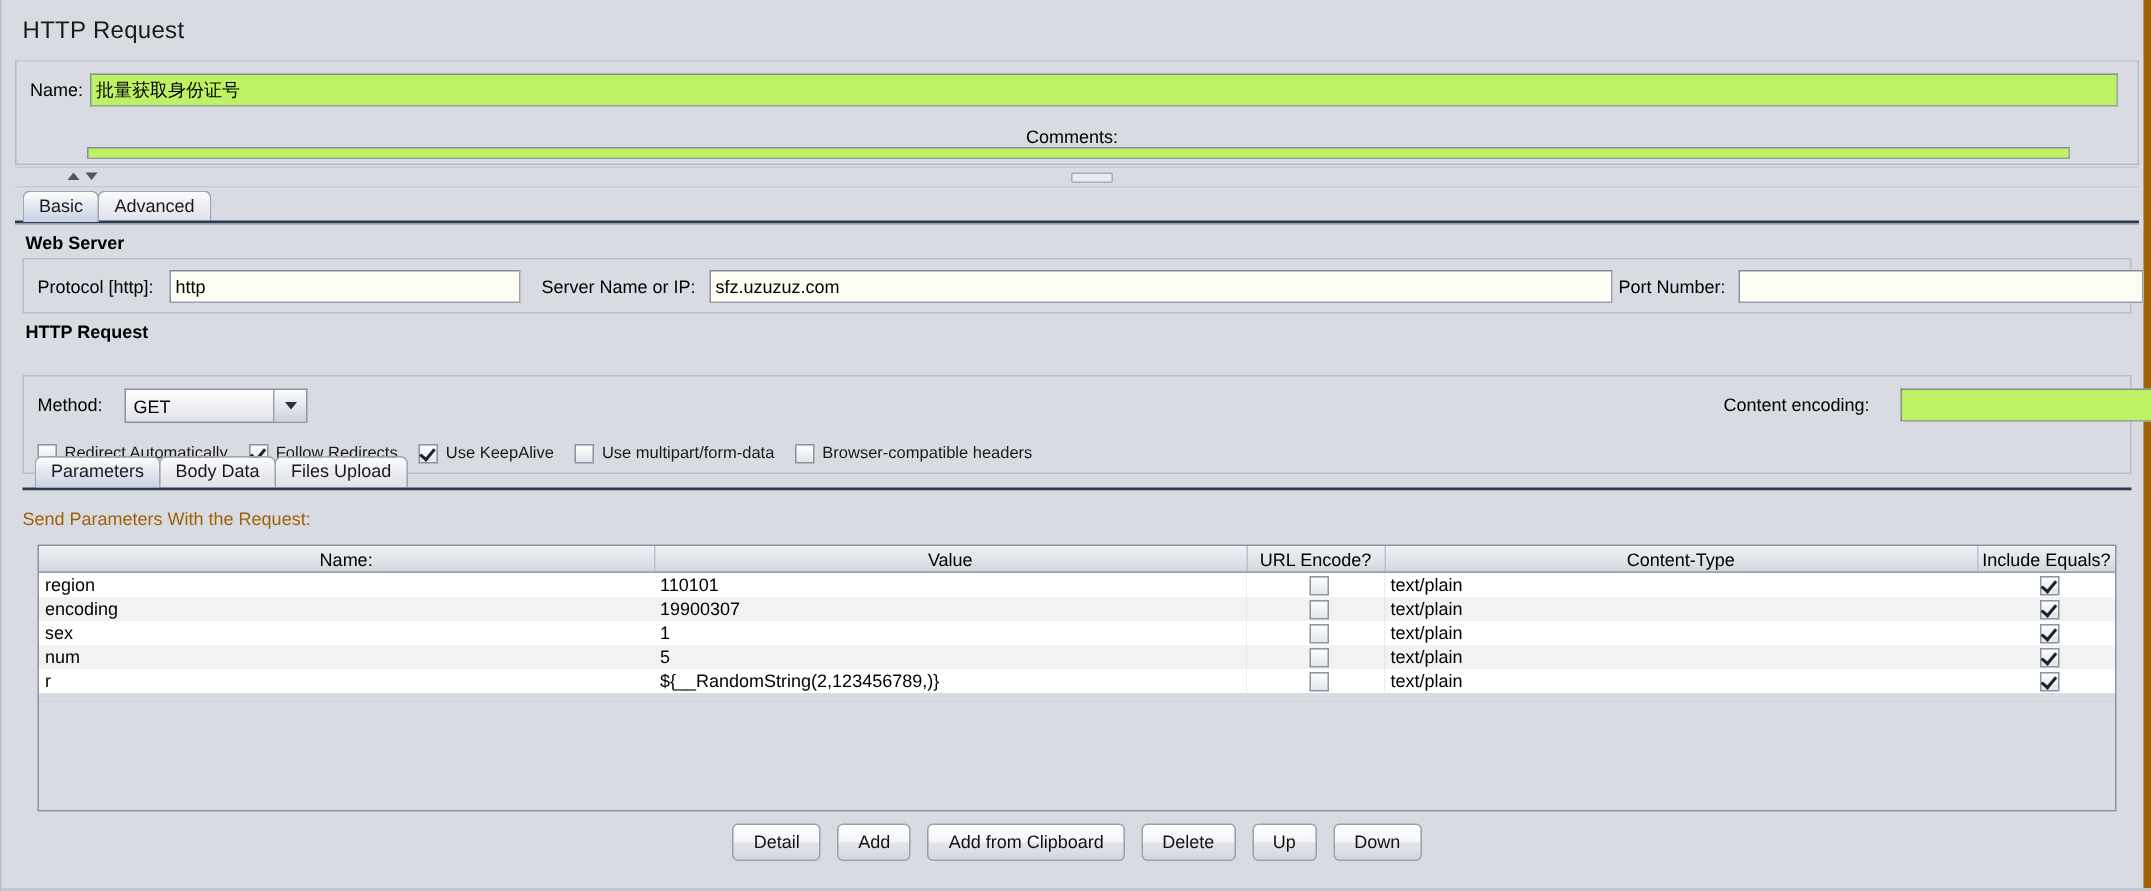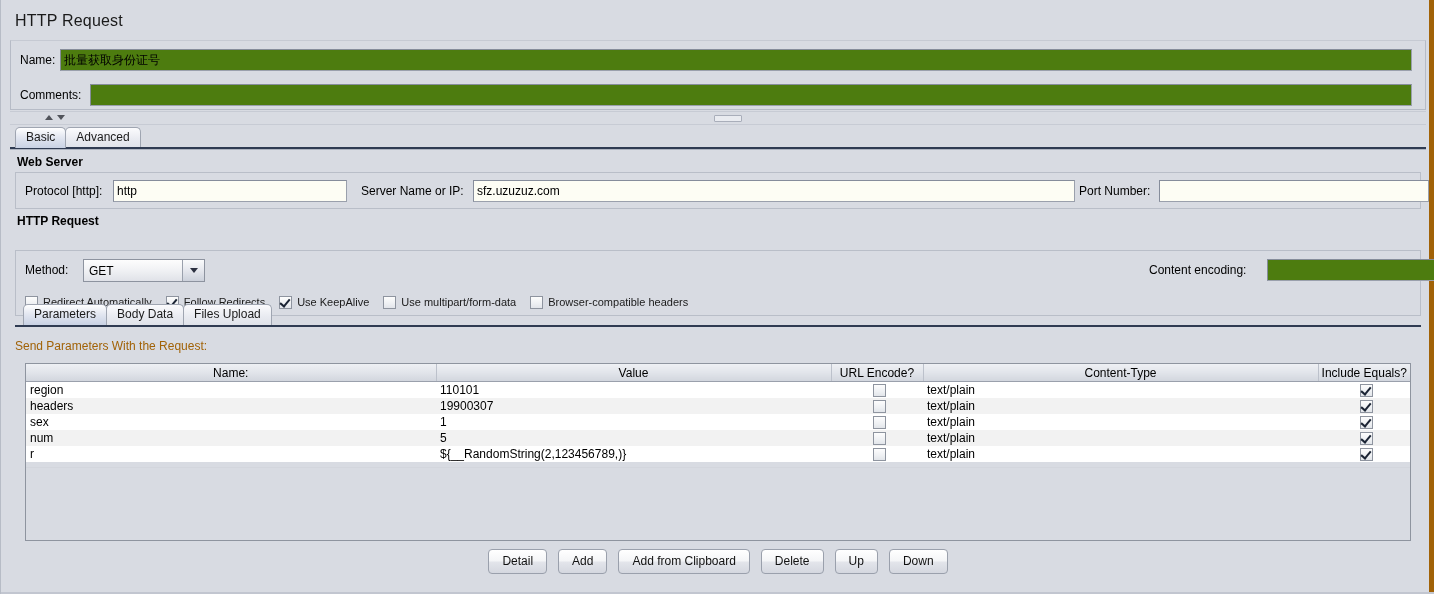--- a/index.html
+++ b/index.html
@@ -57,37 +57,37 @@
   .field-label {
     font-size: 12px;
     color: #000;
     white-space: nowrap;
   }
   .txt {
     box-sizing: border-box;
     border: 1px solid #9aa0ac;
     border-top-color: #868d9b;
     border-left-color: #868d9b;
-    background: #4d7c0f;
+    background: #bef264;
     height: 22px;
     line-height: 20px;
     padding: 0 3px;
     font-family: "Liberation Sans", sans-serif;
     font-size: 12px;
     color: #000;
     overflow: hidden;
     white-space: nowrap;
   }
   .txt.cream { background: #fdfdf4; }
 
   #name-row { left: 9px; top: 8px; width: 1398px; }
   #name-row .field-label { width: 40px; }
   #name-input { width: 1352px; }
 
-  #comments-row { left: 9px; top: 43px; width: 1398px; }
+  #comments-row { left: 9px; top: 43px; width: 1398px; flex-direction: column; }
   #comments-row .field-label { width: 70px; }
   #comments-input { width: 1322px; }
 
   
   .split-divider {
     position: absolute;
     left: 9px;
     top: 111px;
     width: 1416px;
     height: 12px;
@@ -560,21 +560,21 @@
         </thead>
         <tbody>
           <tr>
             <td>region</td>
             <td>110101</td>
             <td class="c-center"><span class="cell-cb"></span></td>
             <td>text/plain</td>
             <td class="c-center"><span class="cell-cb checked"></span></td>
           </tr>
           <tr class="alt">
-            <td>headers</td>
+            <td>encoding</td>
             <td>19900307</td>
             <td class="c-center"><span class="cell-cb"></span></td>
             <td>text/plain</td>
             <td class="c-center"><span class="cell-cb checked"></span></td>
           </tr>
           <tr>
             <td>sex</td>
             <td>1</td>
             <td class="c-center"><span class="cell-cb"></span></td>
             <td>text/plain</td>

